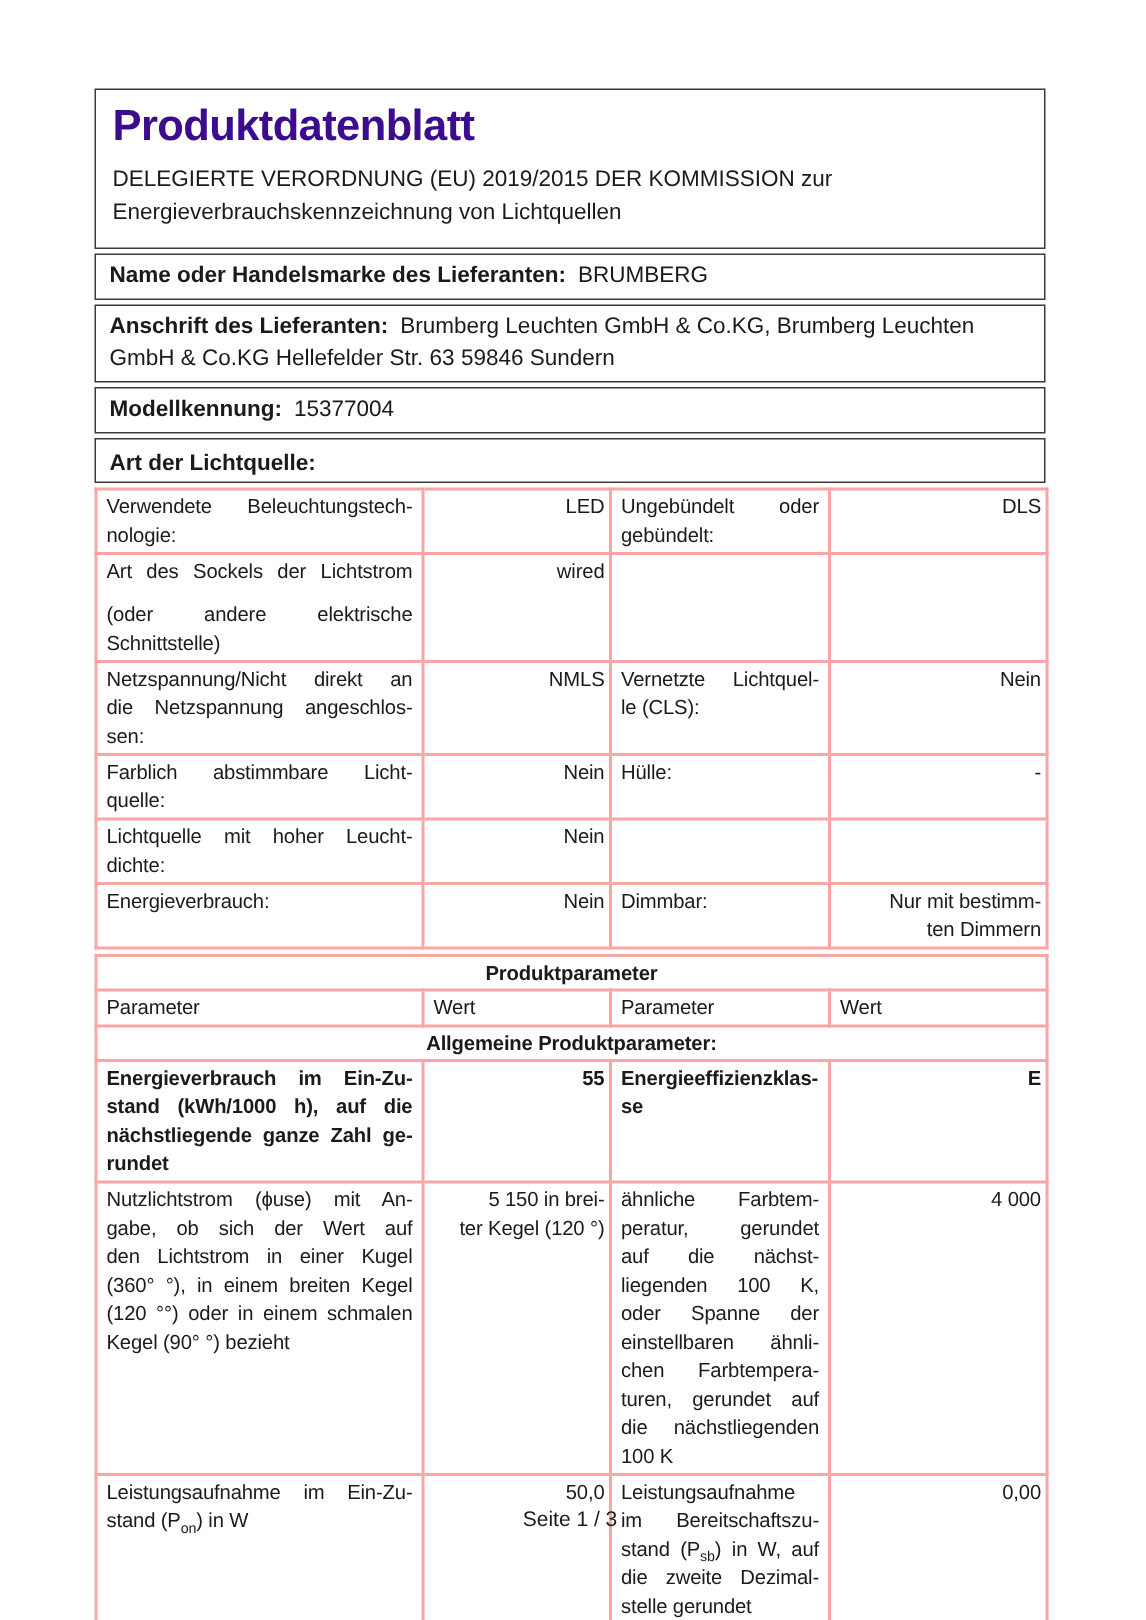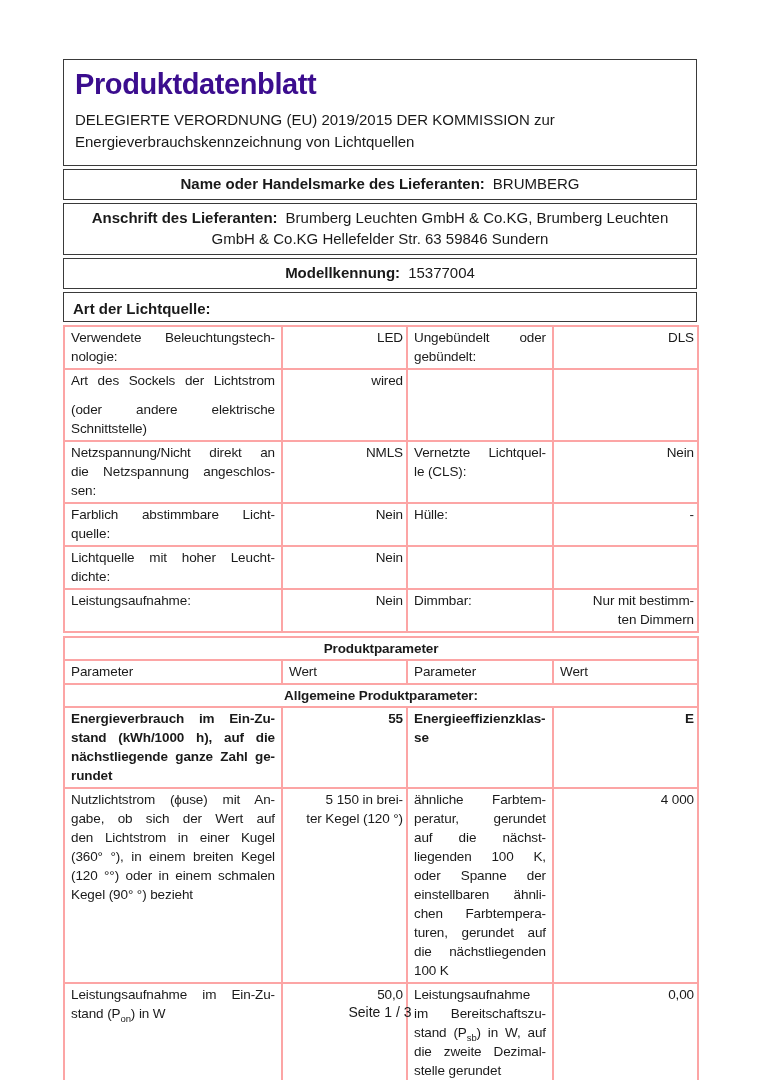--- a/index.html
+++ b/index.html
@@ -25,21 +25,21 @@
     font-weight: bold;
     letter-spacing: -0.4px;
     line-height: 40px;
   }
   .doc-subtitle {
     font-size: 15px;
     line-height: 22px;
     white-space: pre-line;
     margin-top: 5px;
   }
-  .info-box { padding: 3px 9px 5px 9px; font-size: 15px; line-height: 21px; text-align: center; }
+  .info-box { padding: 3px 9px 5px 9px; font-size: 15px; line-height: 21px; }
   .lbl { font-weight: bold; }
   .ival { margin-left: 8px; }
   .section-box { padding: 7px 9px 4px 9px; font-size: 15px; font-weight: bold; }
 
   table {
     border-collapse: collapse;
     table-layout: fixed;
     width: 634px;
     margin-bottom: 3px;
   }
@@ -167,21 +167,21 @@
               <div class="jline">dichte:</div>
             </td>
           <td class="cv">Nein</td>
           <td class="cl">
               <div class="jline blank">&nbsp;</div>
             </td>
           <td class="cv"></td>
         </tr>
         <tr class="rf">
           <td class="cl">
-              <div class="jline">Leistungsaufnahme:</div>
+              <div class="jline">Energieverbrauch:</div>
             </td>
           <td class="cv">Nein</td>
           <td class="cl">
               <div class="jline">Dimmbar:</div>
             </td>
           <td class="cv">Nur mit bestimm-
 ten Dimmern</td>
         </tr>
       </tbody>
     </table>

